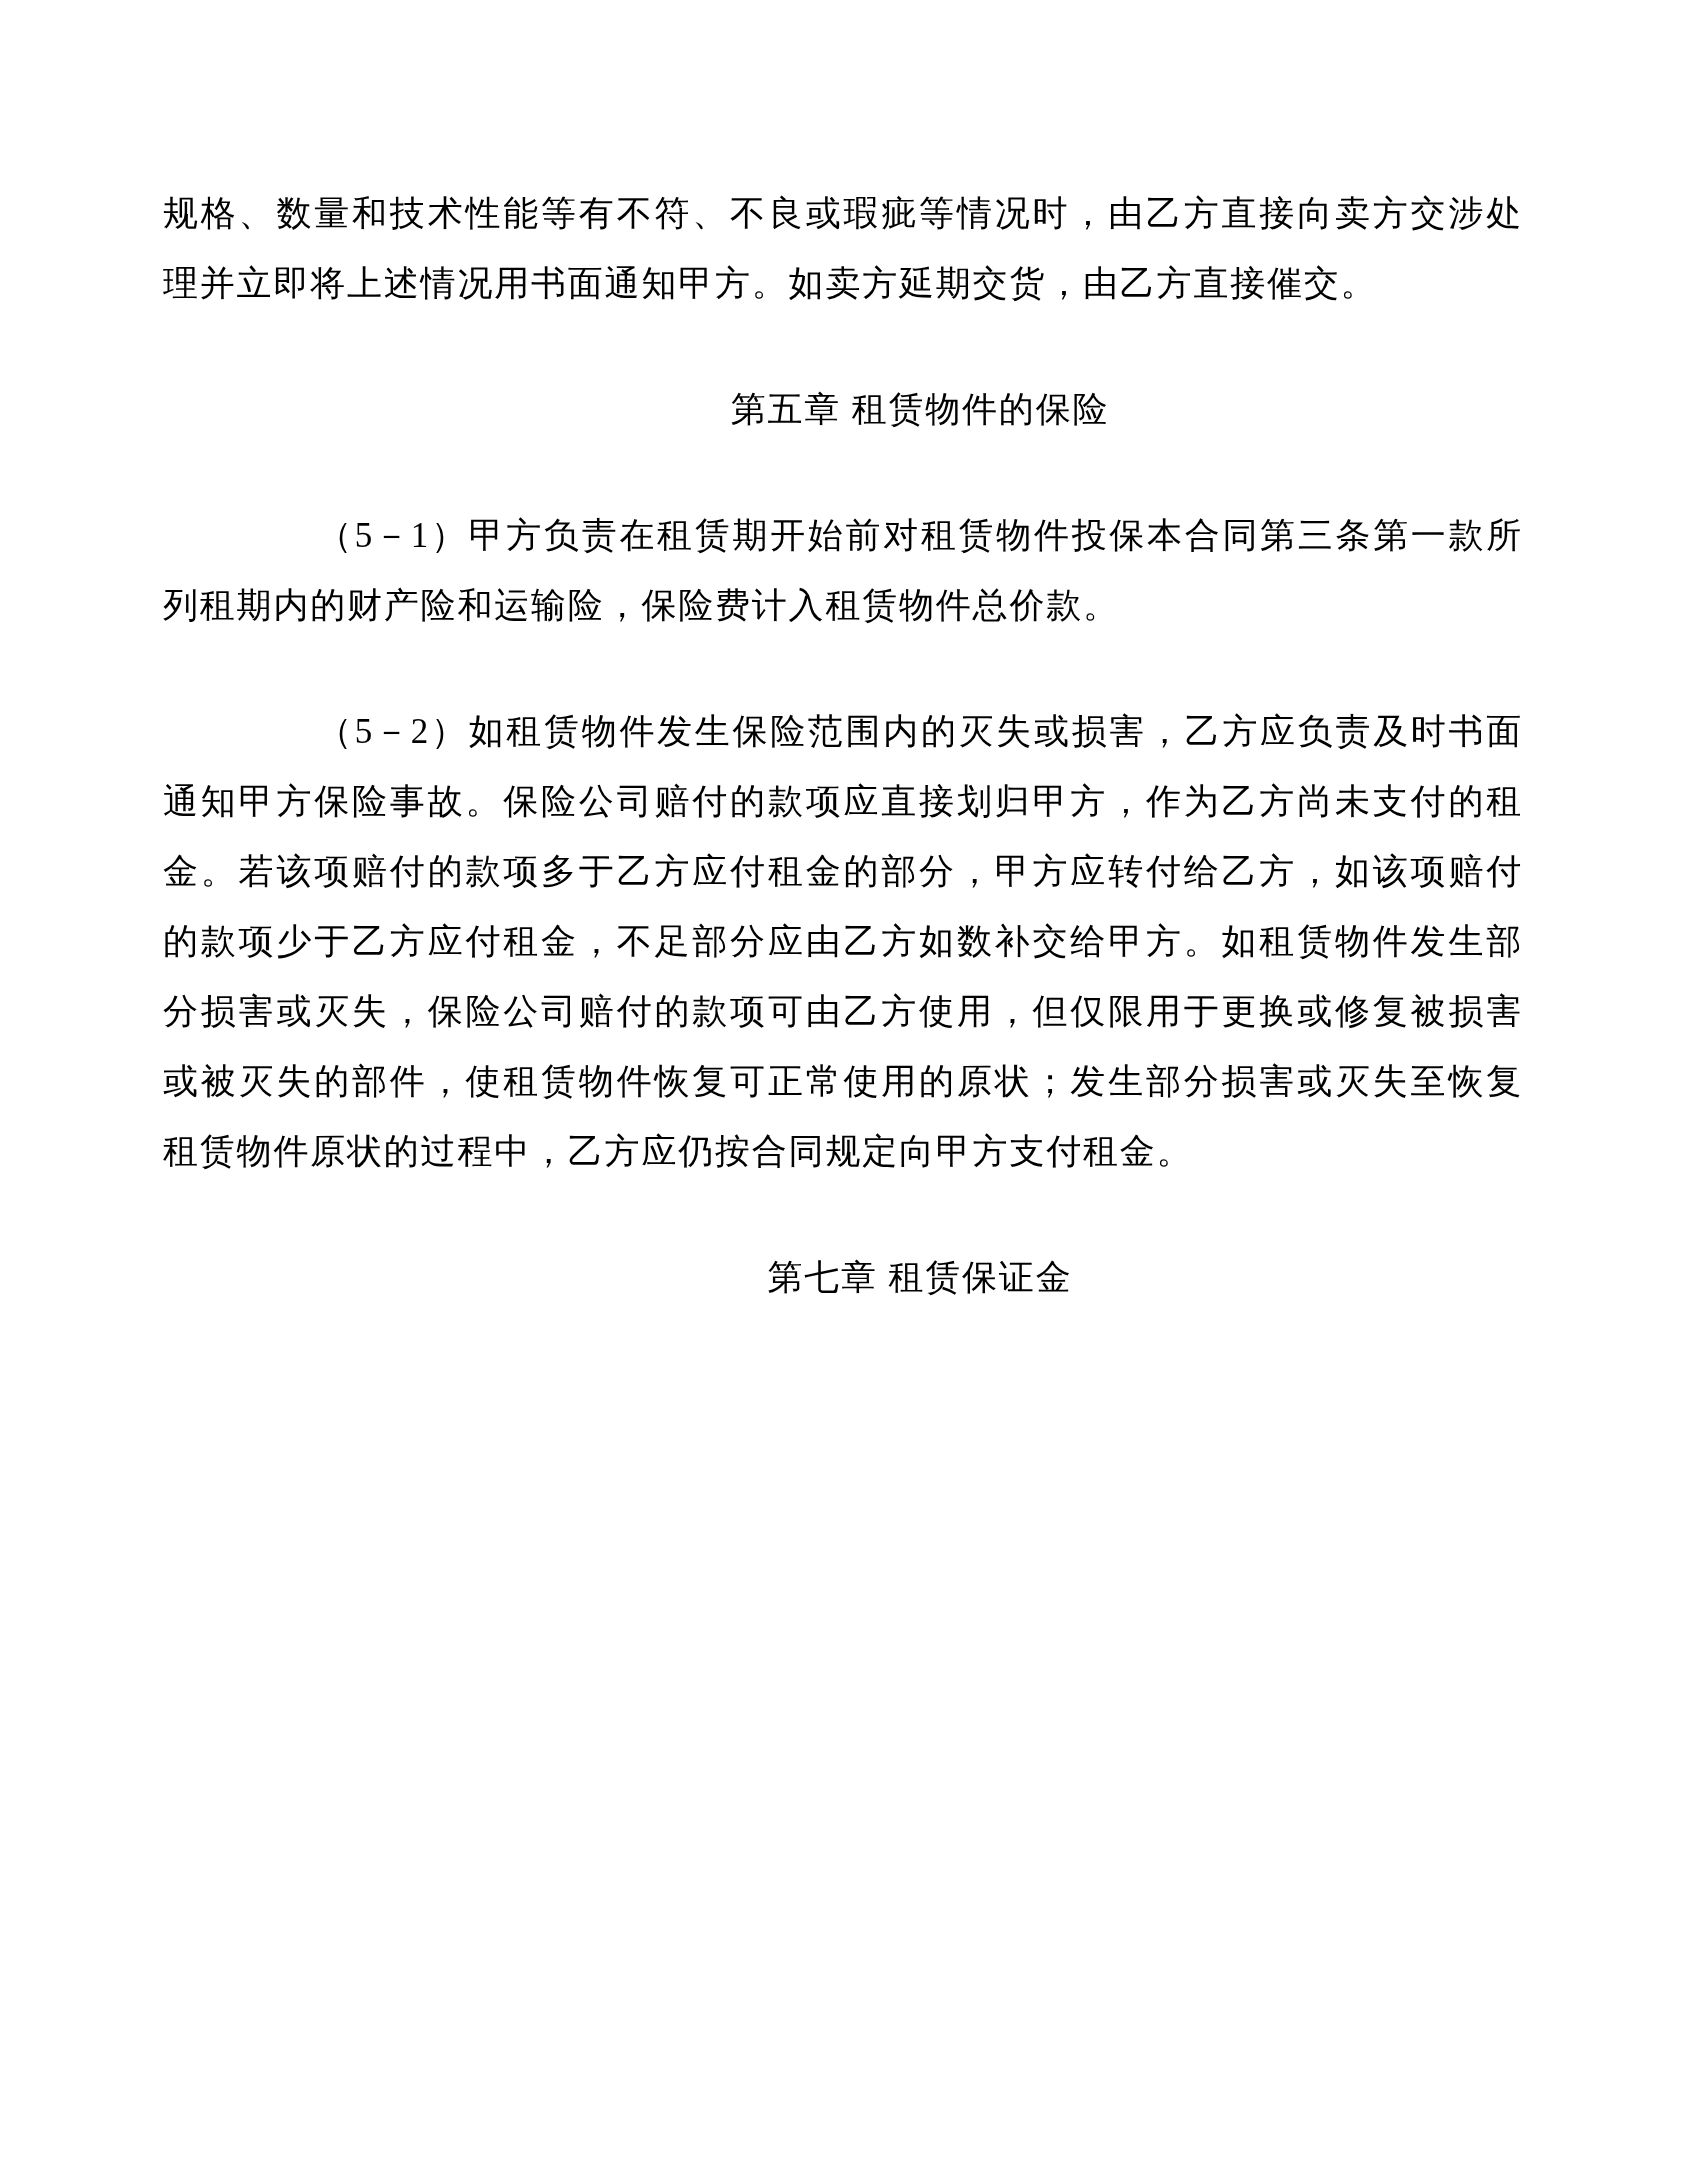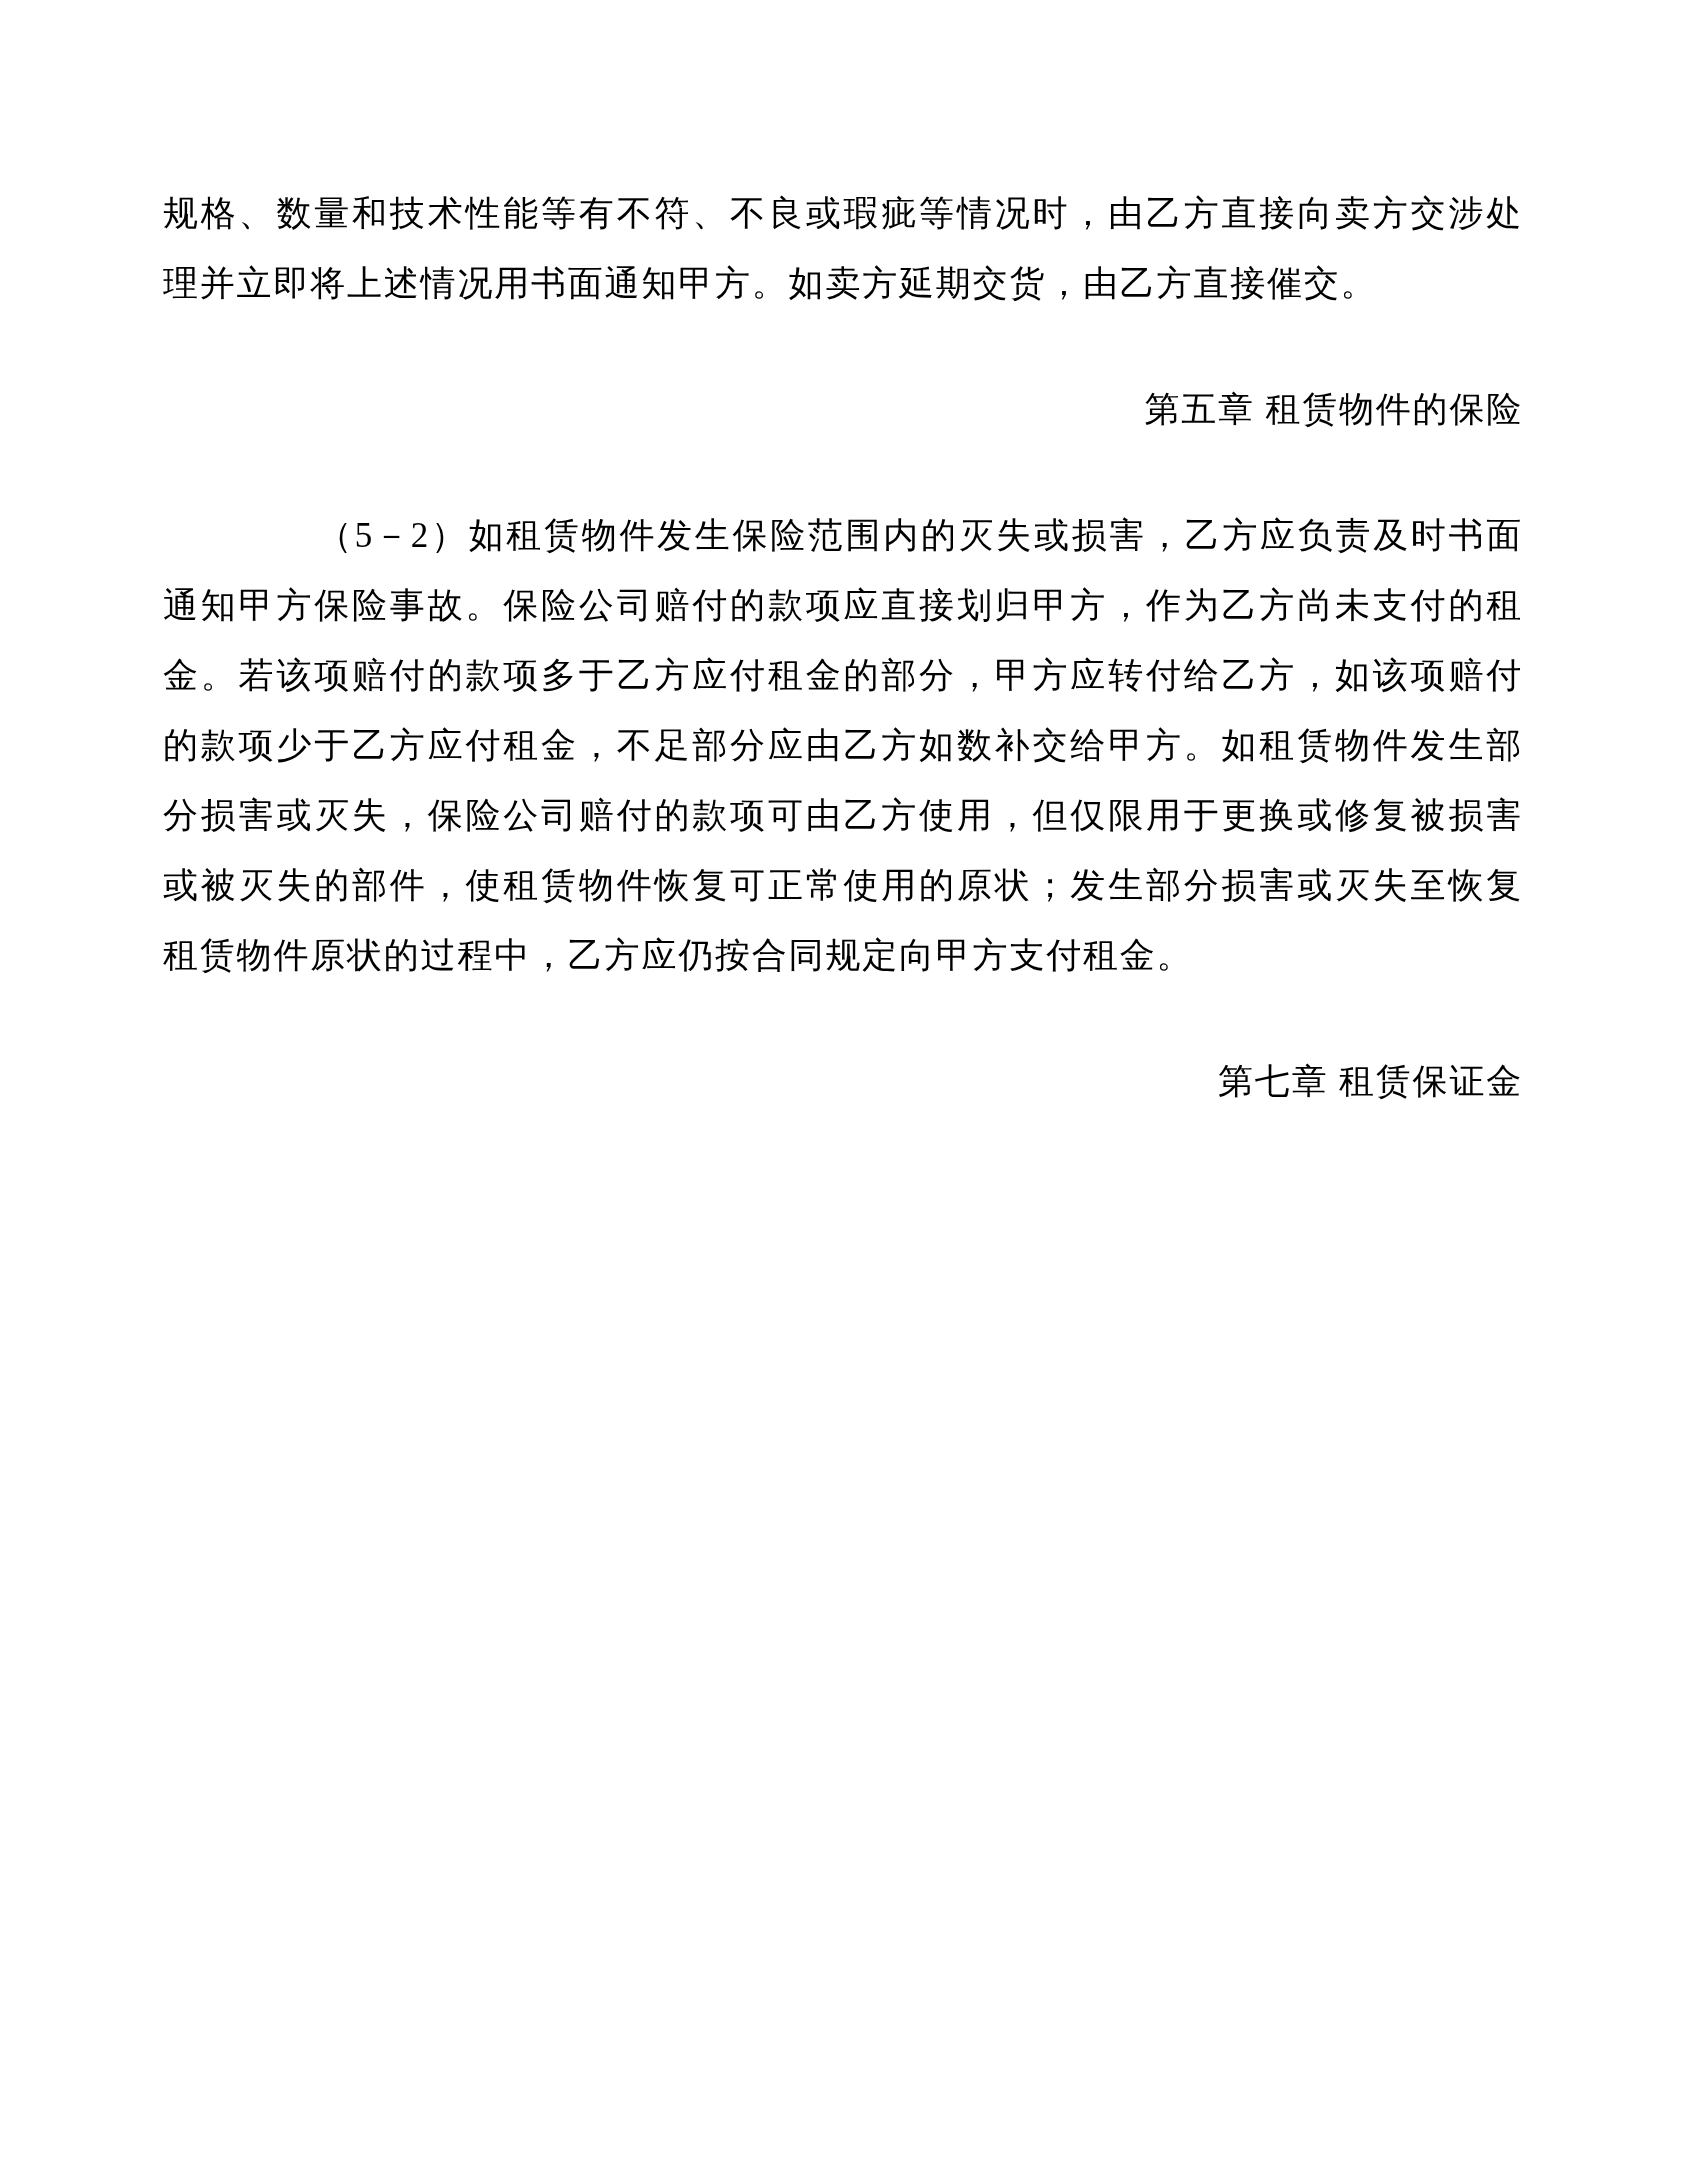--- a/index.html
+++ b/index.html
@@ -31,31 +31,32 @@
     margin-top: 0;
   }
   .continuation {
     text-indent: 0;
   }
   .clause,
   .chapter-heading {
     text-indent: 154px;
   }
   .chapter-heading {
-    text-align: right;
+    text-align: center;
   }
 </style>
 </head>
 <body>
 
 <div class="page">
   <div class="block continuation">规格、数量和技术性能等有不符、不良或瑕疵等情况时，由乙方直接向卖方交涉处理并立即将上述情况用书面通知甲方。如卖方延期交货，由乙方直接催交。</div>
 
   <div class="block chapter-heading">第五章 租赁物件的保险</div>
 
+  <div class="block clause">（5－1）甲方负责在租赁期开始前对租赁物件投保本合同第三条第一款所列租期内的财产险和运输险，保险费计入租赁物件总价款。</div>
 
   <div class="block clause">（5－2）如租赁物件发生保险范围内的灭失或损害，乙方应负责及时书面通知甲方保险事故。保险公司赔付的款项应直接划归甲方，作为乙方尚未支付的租金。若该项赔付的款项多于乙方应付租金的部分，甲方应转付给乙方，如该项赔付的款项少于乙方应付租金，不足部分应由乙方如数补交给甲方。如租赁物件发生部分损害或灭失，保险公司赔付的款项可由乙方使用，但仅限用于更换或修复被损害或被灭失的部件，使租赁物件恢复可正常使用的原状；发生部分损害或灭失至恢复租赁物件原状的过程中，乙方应仍按合同规定向甲方支付租金。</div>
 
 
 
   <div class="block chapter-heading">第七章 租赁保证金</div>
 
 </div>
 
 

